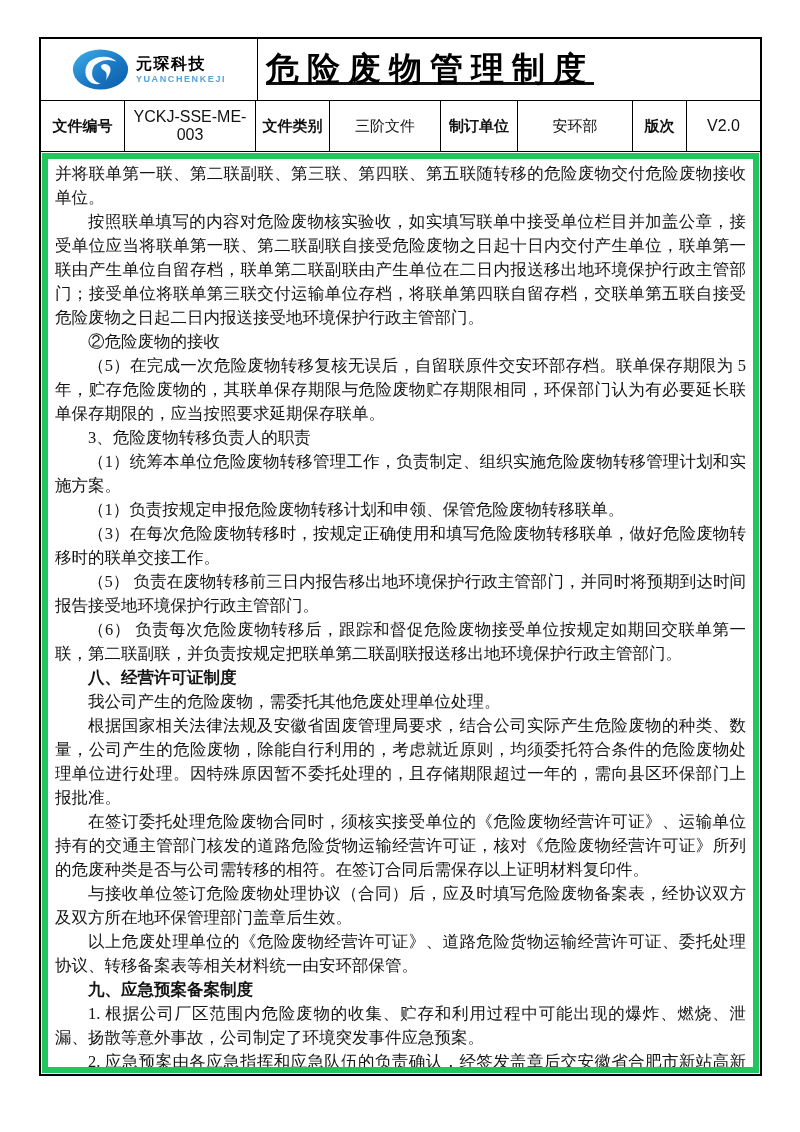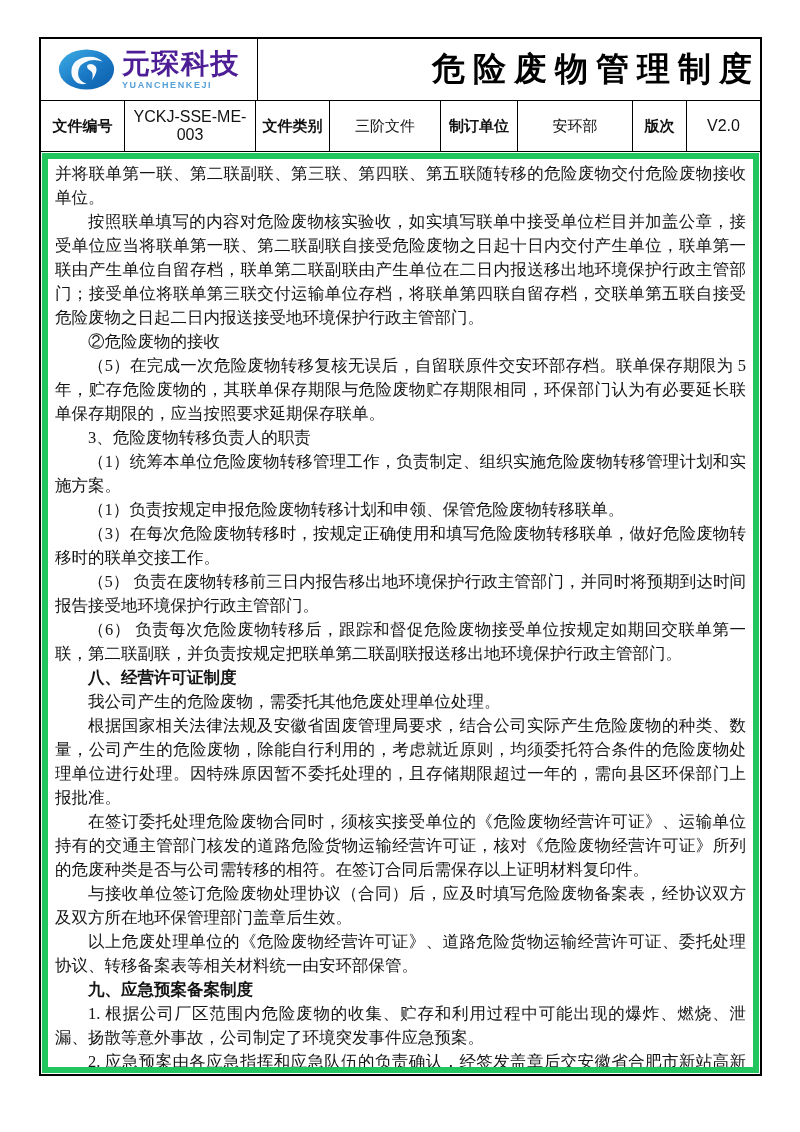--- a/index.html
+++ b/index.html
@@ -14,28 +14,28 @@
   
   .doc-header { height:61px; display:flex; flex:0 0 auto; }
   .logo-cell {
     width:217px; border-right:1px solid #000;
     display:flex; align-items:center; justify-content:center; gap:7px; padding:4px 2px;
   }
   .logo-mark { width:57px; height:43px; flex:0 0 auto; }
   .logo-text { display:flex; flex-direction:column; line-height:1; }
   .company-name {
     font-family:"Liberation Sans", sans-serif; font-weight:bold;
-    font-size:28px; color:#4c1d95; letter-spacing:1.5px;
+    font-size:16px; color:#000000; letter-spacing:1.5px;
   }
   .company-name-en {
     font-family:"Liberation Sans", sans-serif; font-weight:bold;
     font-size:9px; color:#56a0d8; letter-spacing:1.6px; margin-top:3px;
   }
   .title-cell {
-    flex:1; display:flex; align-items:center; justify-content:flex-end;
+    flex:1; display:flex; align-items:center; justify-content:flex-start;text-decoration:underline;
   }
   .doc-title {
     font-size:33px; font-weight:bold; letter-spacing:8px; padding-left:8px; color:#000;
   }
 
   
   .meta-row {
     flex:0 0 auto; height:52px; display:flex; align-items:stretch;
     border-top:1px solid #000; border-bottom:1px solid #000;
     font-size:15px;

